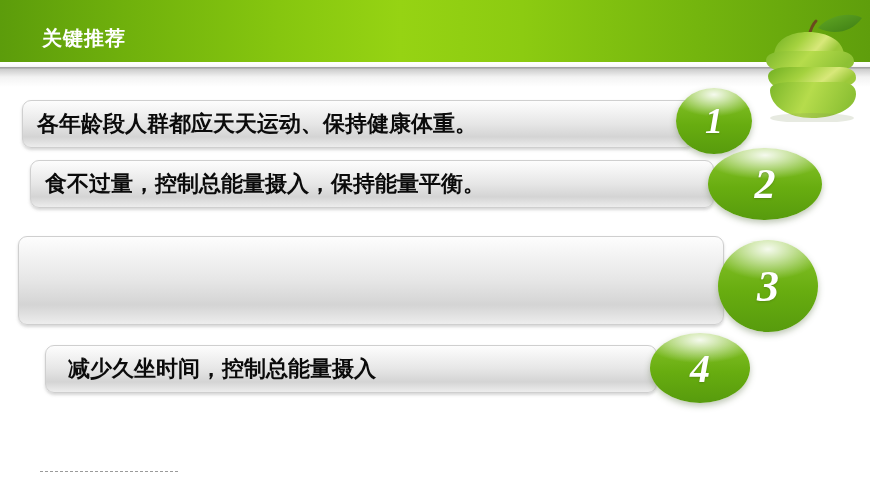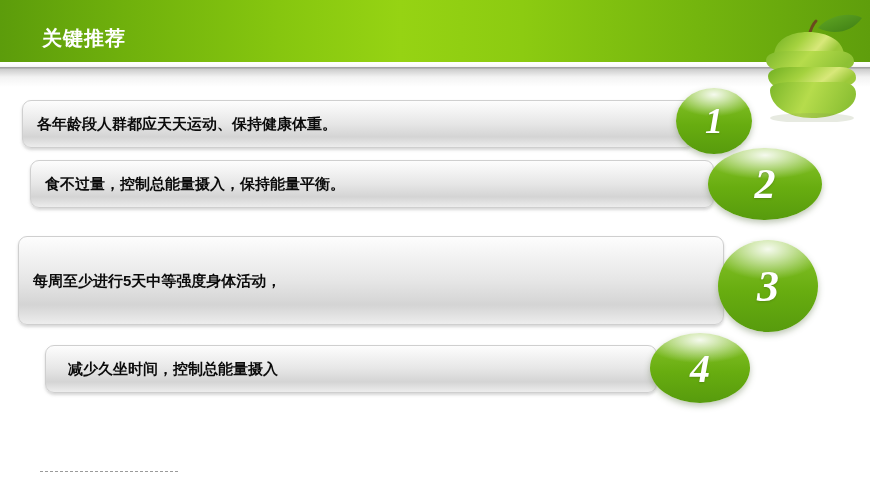--- a/index.html
+++ b/index.html
@@ -83,21 +83,21 @@
         #ededed 100%);
     border: 1px solid #cfcfcf;
     box-shadow: 0 2px 3px rgba(120,120,120,0.30);
     box-sizing: border-box;
     display: flex;
     flex-direction: column;
     justify-content: center;
   }
   .bar-text {
     color: #0b0b0b;
-    font-size: 15px;
+    font-size: 22px;
     font-weight: bold;
     line-height: 30px;
     white-space: nowrap;
   }
 
   #bar-1 { left: 22px;  top: 100px; width: 672px; height: 48px; }
   #bar-1 .bar-text { padding-left: 14px; }
 
   #bar-2 { left: 30px;  top: 160px; width: 684px; height: 48px; }
   #bar-2 .bar-text { padding-left: 14px; }
@@ -204,21 +204,20 @@
 </div>
 
 <div class="bar" id="bar-2">
   <div class="bar-text">食不过量，控制总能量摄入，保持能量平衡。</div>
 </div>
 <div class="badge" id="badge-2">
   <span class="badge-num">2</span>
 </div>
 
 <div class="bar" id="bar-3">
-  <div class="bar-text">每周至少进行5天中等强度身体活动，</div>
 </div>
 <div class="badge" id="badge-3">
   <span class="badge-num">3</span>
 </div>
 
 <div class="bar" id="bar-4">
   <div class="bar-text">减少久坐时间，控制总能量摄入</div>
 </div>
 <div class="badge" id="badge-4">
   <span class="badge-num">4</span>

